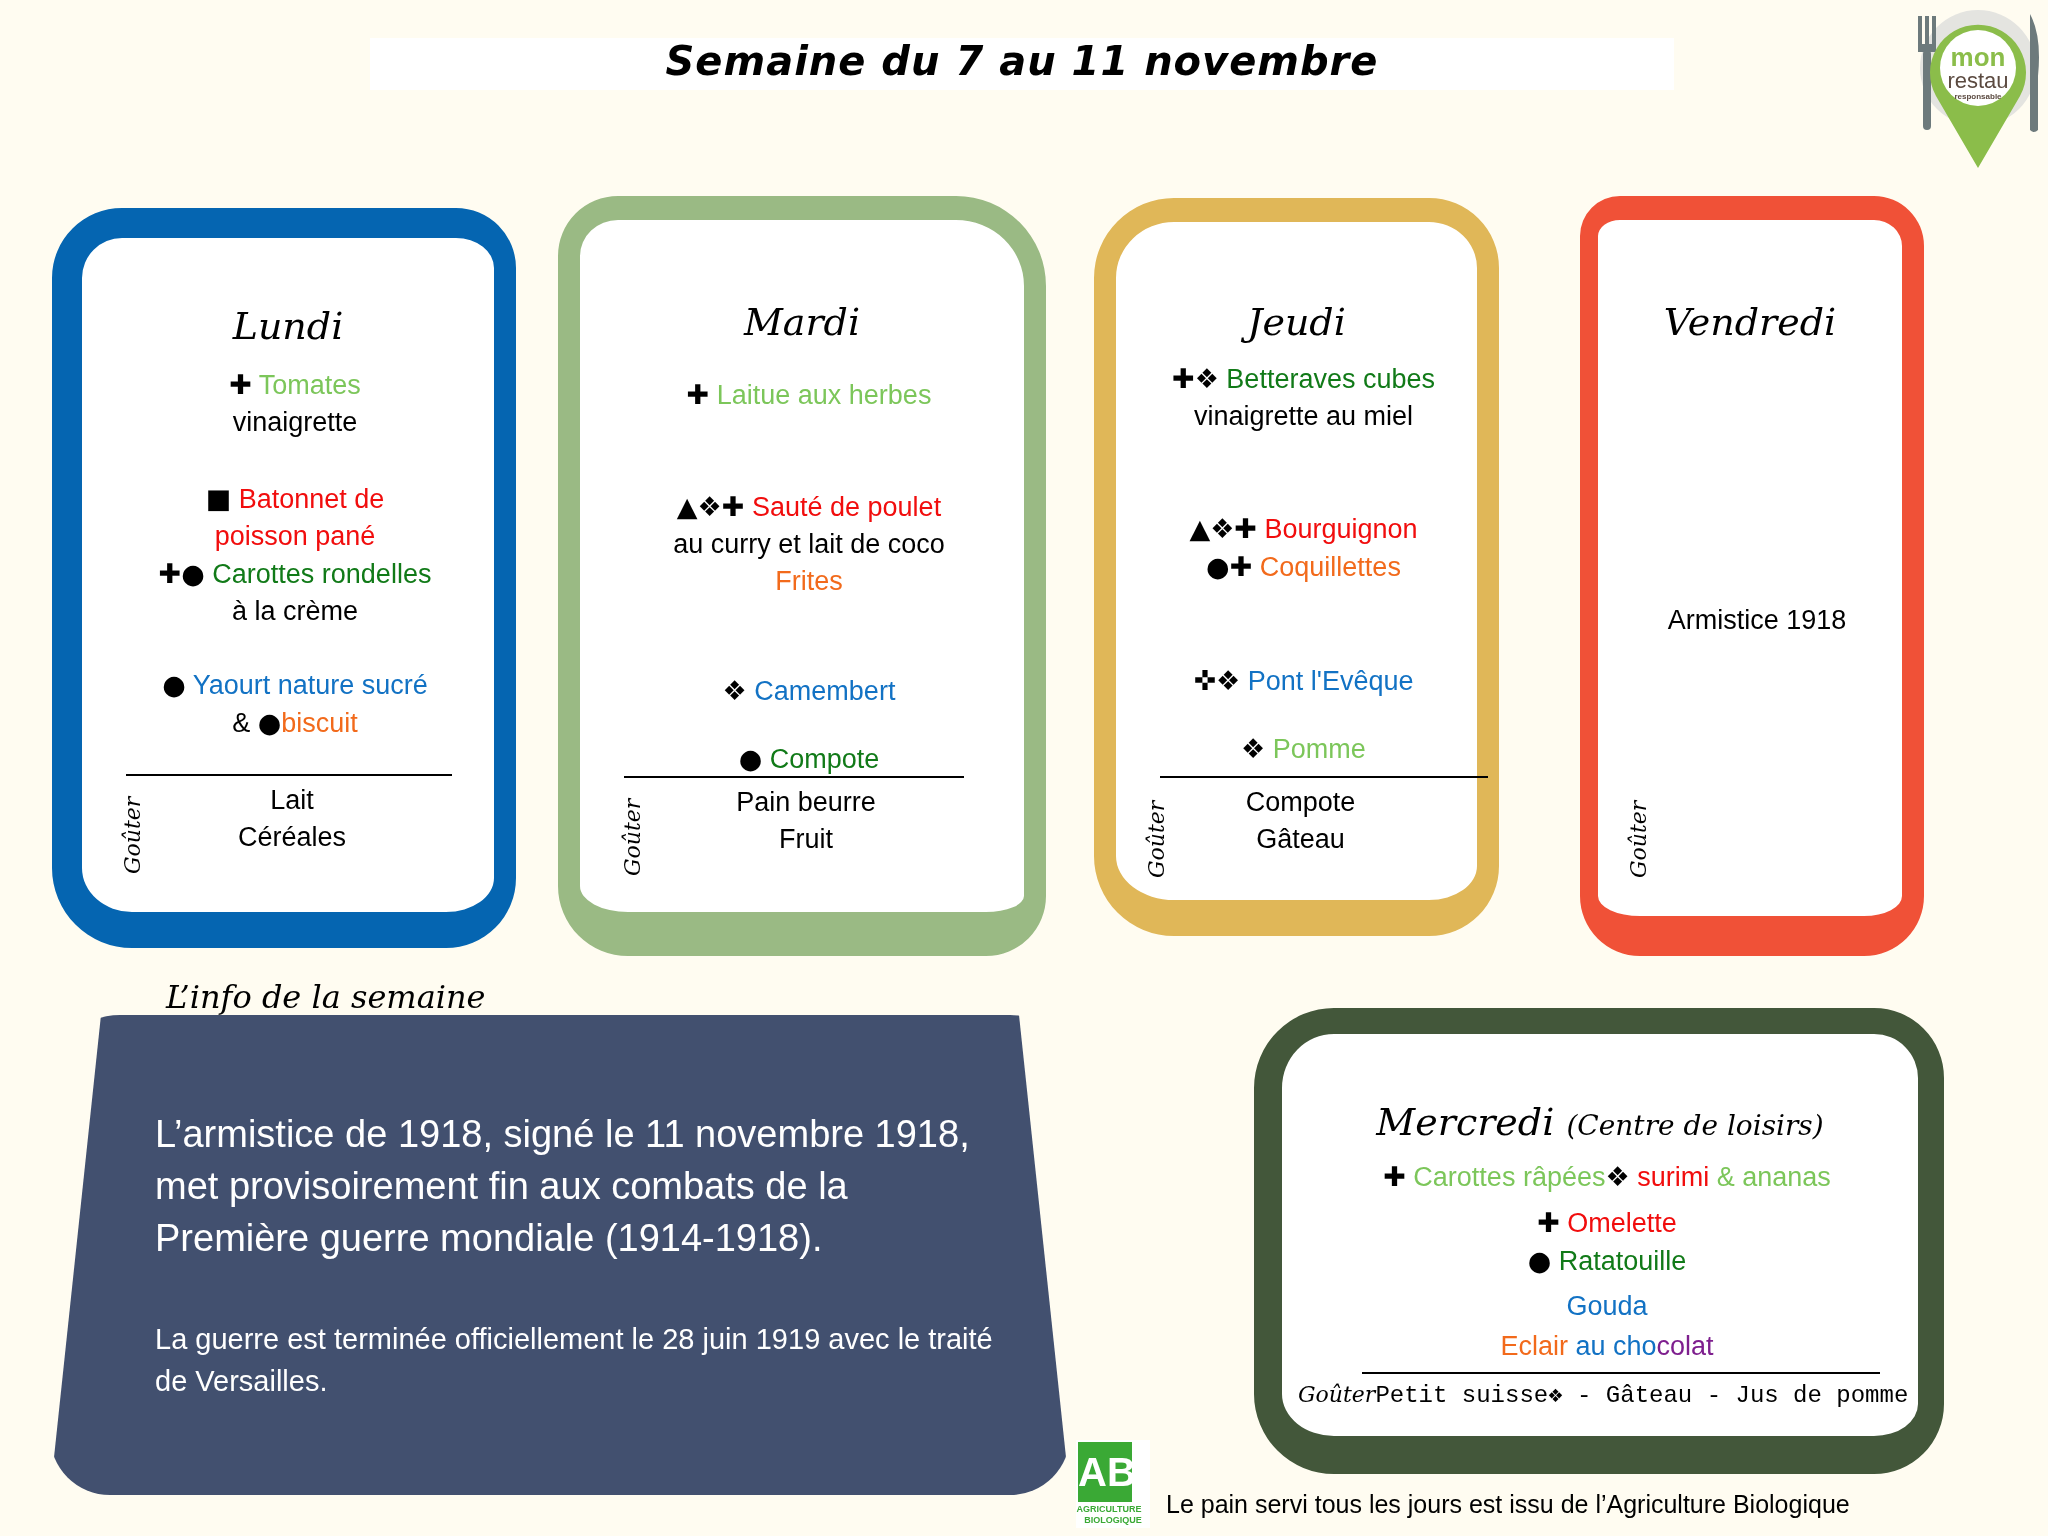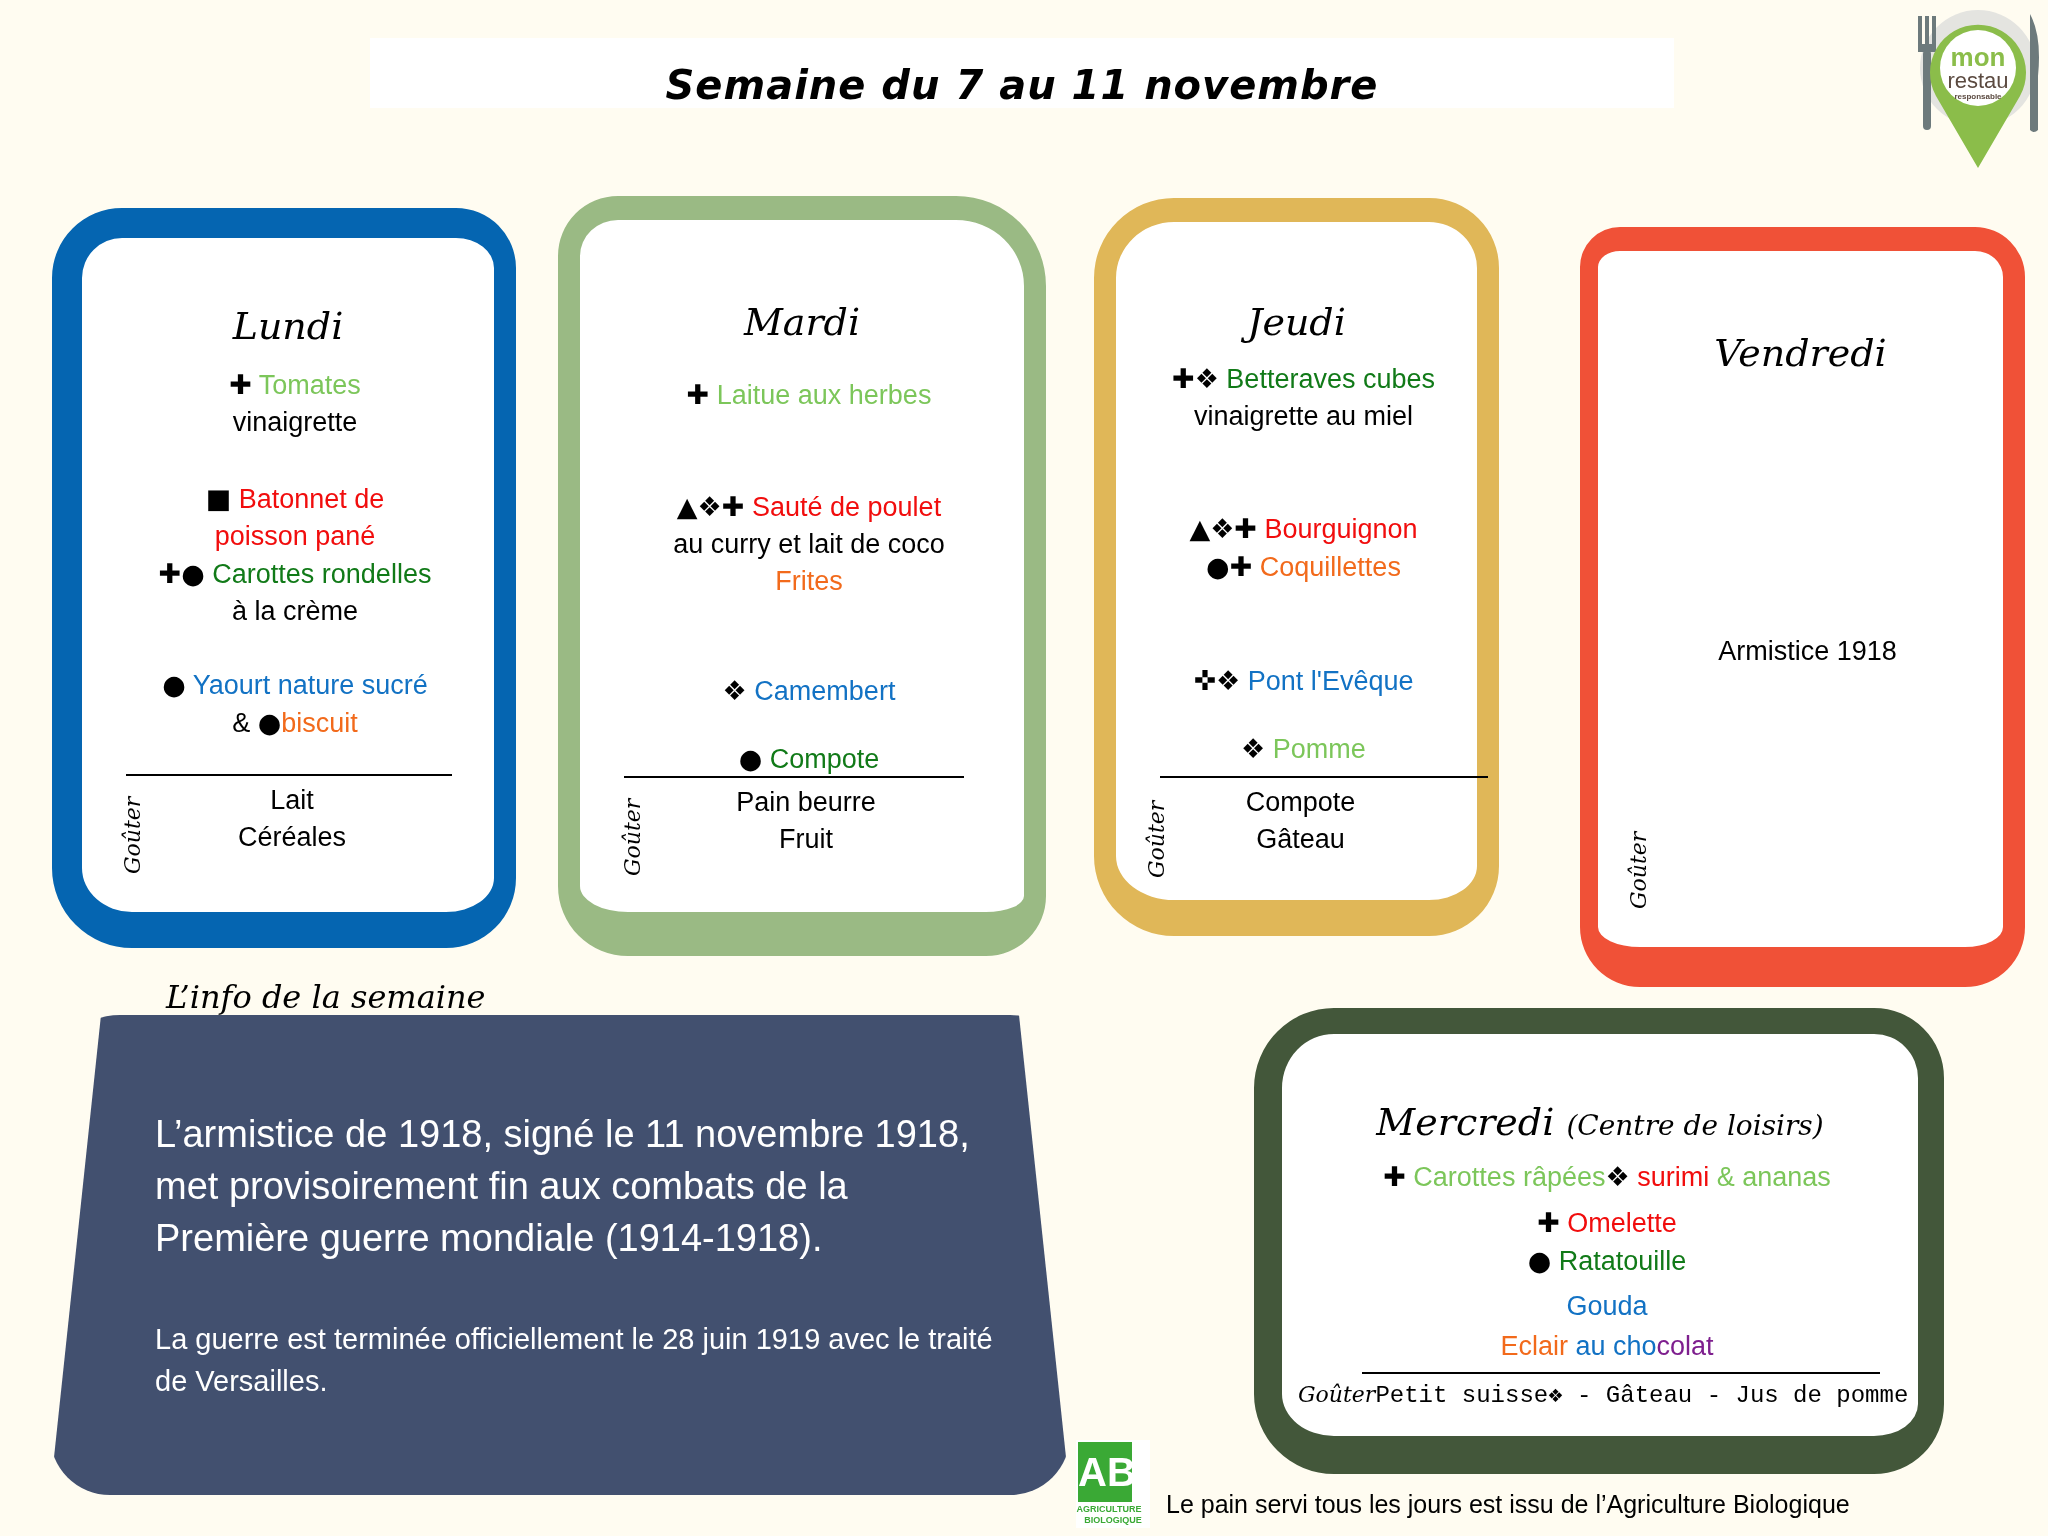--- a/index.html
+++ b/index.html
@@ -4,23 +4,23 @@
 <style>
   * { box-sizing: border-box; margin: 0; padding: 0; }
   html, body { width: 2048px; height: 1536px; overflow: hidden; }
   body {
     background: #fffcf1;
     position: relative;
     font-family: "Liberation Sans", sans-serif;
     color: #000;
   }
   .title-bar {
-    position: absolute; left: 370px; top: 38px; width: 1304px; height: 70px;
+    position: absolute; left: 370px; top: 38px; width: 1304px; height: 52px;
     background: #ffffff;
-    display: flex; align-items: flex-end; justify-content: center;
+    display: flex; align-items: flex-start; justify-content: center;
   }
   .title-bar h1 {
     font-family: "DejaVu Sans", sans-serif; font-style: italic; font-weight: bold;
     font-size: 40px; letter-spacing: 1px;
   }
   
   .logo { position: absolute; left: 1906px; top: 6px; width: 140px; height: 170px; }
 
   
   .card {
@@ -207,21 +207,21 @@
     </div>
     <div class="sep" style="left:44px; width:328px; top:554px;"></div>
     <div class="gouter-label" style="left:28px; top:656px;">Goûter</div>
     <div class="snack" style="top:562px;">
       <span>Compote</span><br>
       <span>Gâteau</span>
     </div>
   </div>
 </div>
 
-<div class="card" style="left:1580px; top:196px; width:445px; height:760px; border-color:#f05137; border-width:24px 22px 40px 18px; border-radius:40px 50px 60px 60px;margin-top:31px;">
+<div class="card" style="left:1580px; top:196px; width:344px; height:760px; border-color:#f05137; border-width:24px 22px 40px 18px; border-radius:40px 50px 60px 60px;">
   <div class="card-inner">
     <div class="day-title" style="top:80px;">Vendredi</div>
     <div class="dish" style="top:382px;">
       <span class="c-black">Armistice 1918</span>
     </div>
     <div class="gouter-label" style="left:28px; top:658px;">Goûter</div>
   </div>
 </div>
 
 <div class="info-heading">L’info de la semaine</div>

